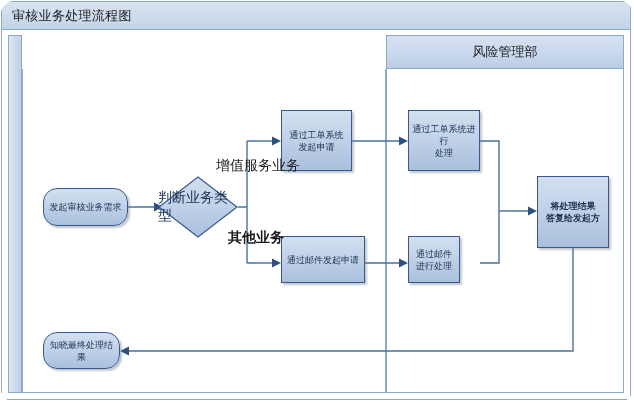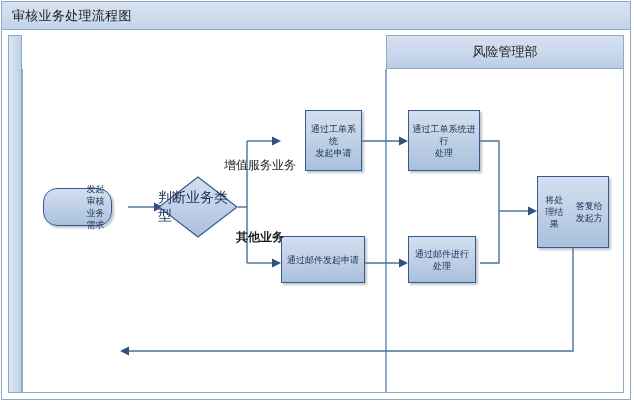--- a/index.html
+++ b/index.html
@@ -7,20 +7,21 @@
     padding: 0;
     background: #ffffff;
   }
   #canvas {
     position: relative;
     width: 634px;
     height: 403px;
     background: #ffffff;
     font-family: "DejaVu Sans", "Liberation Sans", sans-serif;
     overflow: hidden;
+    border-radius: 17px;
   }
   
   .outer-frame {
     position: absolute;
     left: 1px; top: 1px;
     width: 630px; height: 399px;
     border: 1px solid #8faac8;
     box-sizing: border-box;
     background: #ffffff;
   }
@@ -127,25 +128,24 @@
     left: 0; top: 0;
     width: 634px; height: 403px;
     z-index: 2;
   }
   #connectors path, #connectors line { stroke: #4a6f9c; stroke-width: 1.4; fill: none; }
   #connectors polygon { fill: #2e517f; }
 
   
   .edge-label {
     position: absolute;
-    font-size: 12px;
+    font-size: 14px;
     color: #1b1b1b;
     white-space: nowrap;
     z-index: 6;
-    margin-left: 8px;
   }
 </style>
 </head>
 <body>
 
 <div id="canvas">
 
   <div class="outer-frame"></div>
 
   <div class="title-bar">
@@ -185,58 +185,61 @@
 
     <path d="M480,263 L499,263 L499,211"></path>
 
     <path d="M499,211 L528,211"></path>
     <polygon points="528,206.5 537,211 528,215.5"></polygon>
 
     <path d="M573,248 L573,351 L129,351"></path>
     <polygon points="129,346.5 120,351 129,355.5"></polygon>
   </svg>
 
-  <div class="node terminator" style="left:43px; top:188px; width:69px; height:38px;padding-left:36px;">
+  <div class="node terminator" style="left:43px; top:188px; width:85px; height:38px;">
     <span class="lbl">发起审核业务需求</span>
   </div>
 
   <div class="diamond-wrap" style="left:158px; top:176px; width:80px; height:62px;">
     <svg width="80" height="62" viewBox="0 0 80 62">
       <defs>
         <linearGradient id="dgrad" x1="0" y1="0" x2="0" y2="1">
           <stop offset="0%" stop-color="#d2dfef"></stop>
           <stop offset="45%" stop-color="#c2d2e8"></stop>
           <stop offset="100%" stop-color="#a9c0dc"></stop>
         </linearGradient>
       </defs>
       <polygon points="40,1 79,31 40,61 1,31" fill="url(#dgrad)" stroke="#38598f" stroke-width="1.2"></polygon>
     </svg>
     <div class="diamond-label">判断业务类型</div>
   </div>
 
-  <div class="node" style="left:281px; top:110px; width:57px; height:61px; flex-direction:column;margin-left:24px;">
+  <div class="node" style="left:281px; top:110px; width:71px; height:61px; flex-direction:column;">
     <span class="lbl">通过工单系统</span>
     <span class="lbl">发起申请</span>
   </div>
 
   <div class="node" style="left:408px; top:110px; width:72px; height:61px; flex-direction:column;align-items:center;">
     <span class="lbl">通过工单系统进行</span>
     <span class="lbl">处理</span>
   </div>
 
   <div class="node" style="left:281px; top:236px; width:84px; height:47px;">
     <span class="lbl">通过邮件发起申请</span>
   </div>
 
-  <div class="node" style="left:408px; top:236px; width:68px; height:47px;">
+  <div class="node" style="left:408px; top:236px; width:52px; height:47px;">
     <span class="lbl">通过邮件进行处理</span>
   </div>
 
-  <div class="node" style="left:537px; top:176px; width:72px; height:72px; flex-direction:row;">
+  <div class="node" style="left:537px; top:176px; width:72px; height:72px; flex-direction:column;font-weight:bold;">
     <span class="lbl">将处理结果</span>
     <span class="lbl">答复给发起方</span>
   </div>
 
+  <div class="node terminator" style="left:43px; top:332px; width:77px; height:37px;">
+    <span class="lbl">知晓最终处理结果</span>
+  </div>
 
   <div class="edge-label" style="left:216px; top:157px;">增值服务业务</div>
   <div class="edge-label" style="left:228px; top:229px;font-weight:bold;">其他业务</div>
 
 </div>
 
 </body></html>

